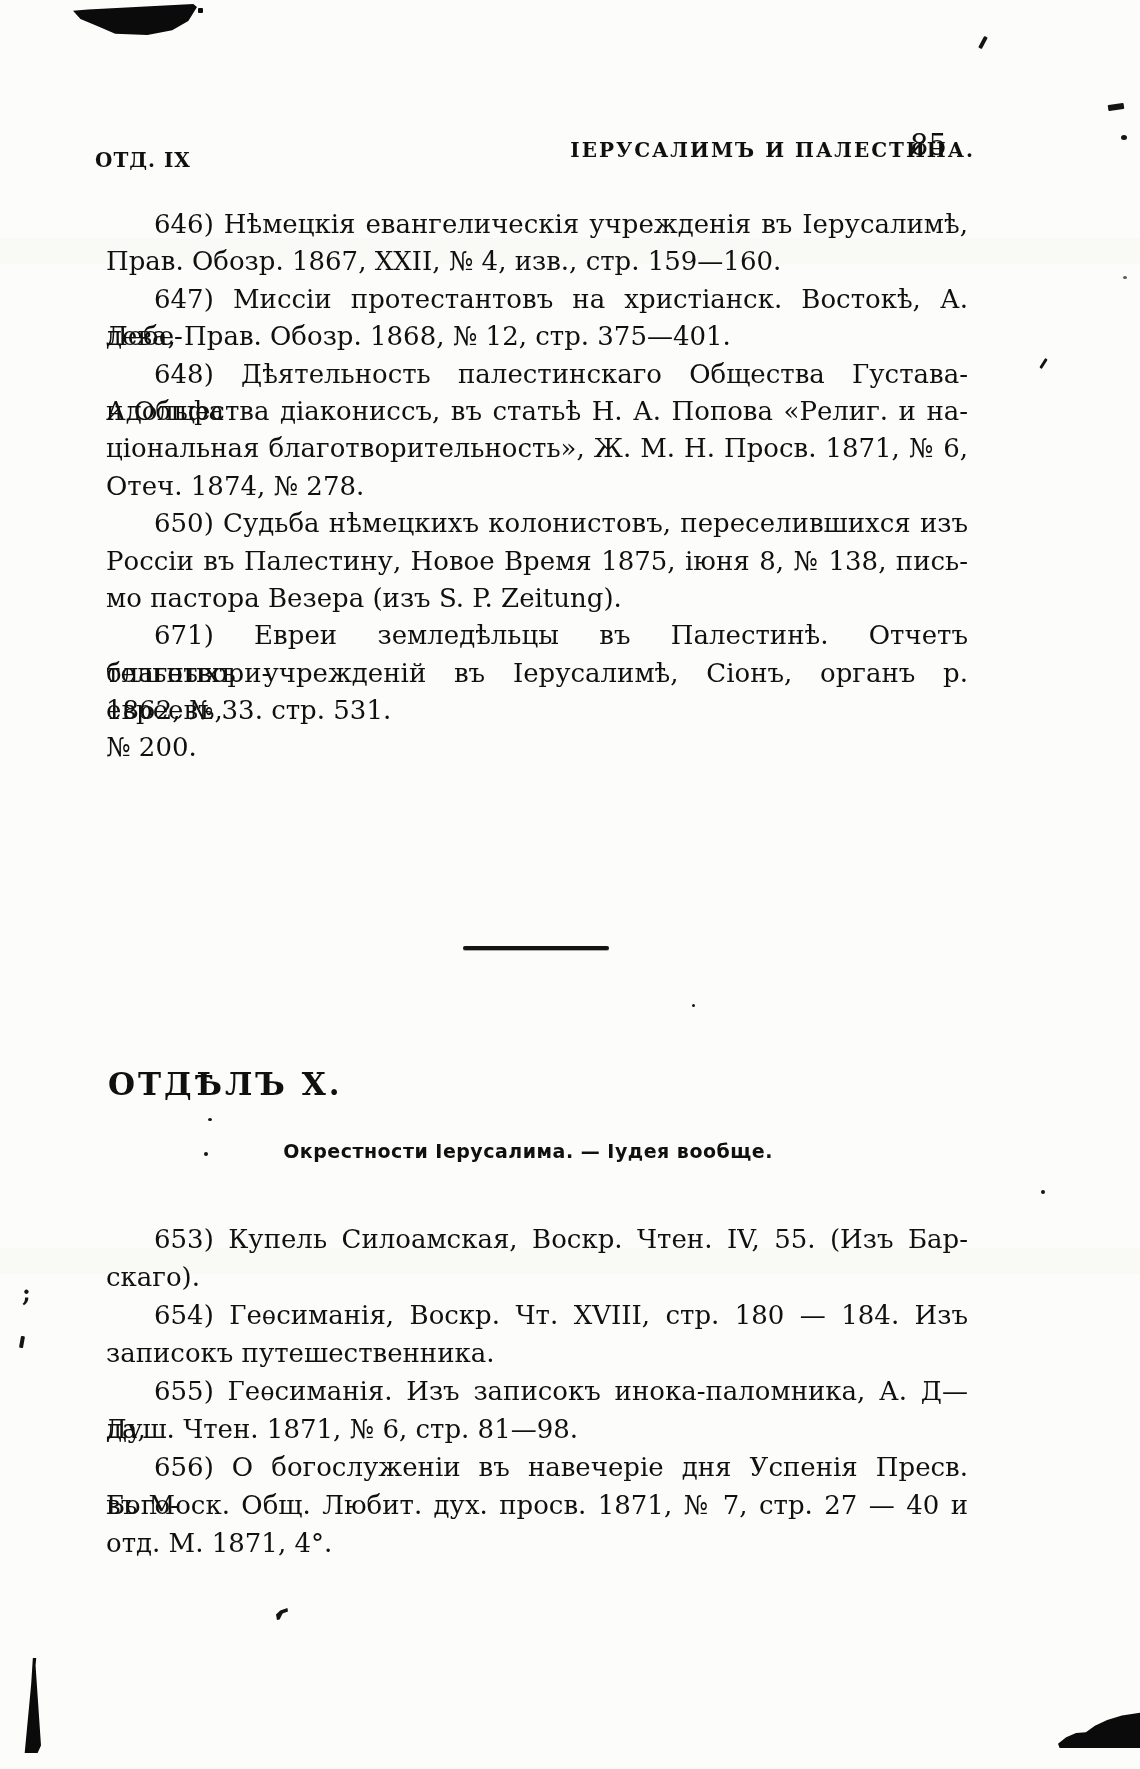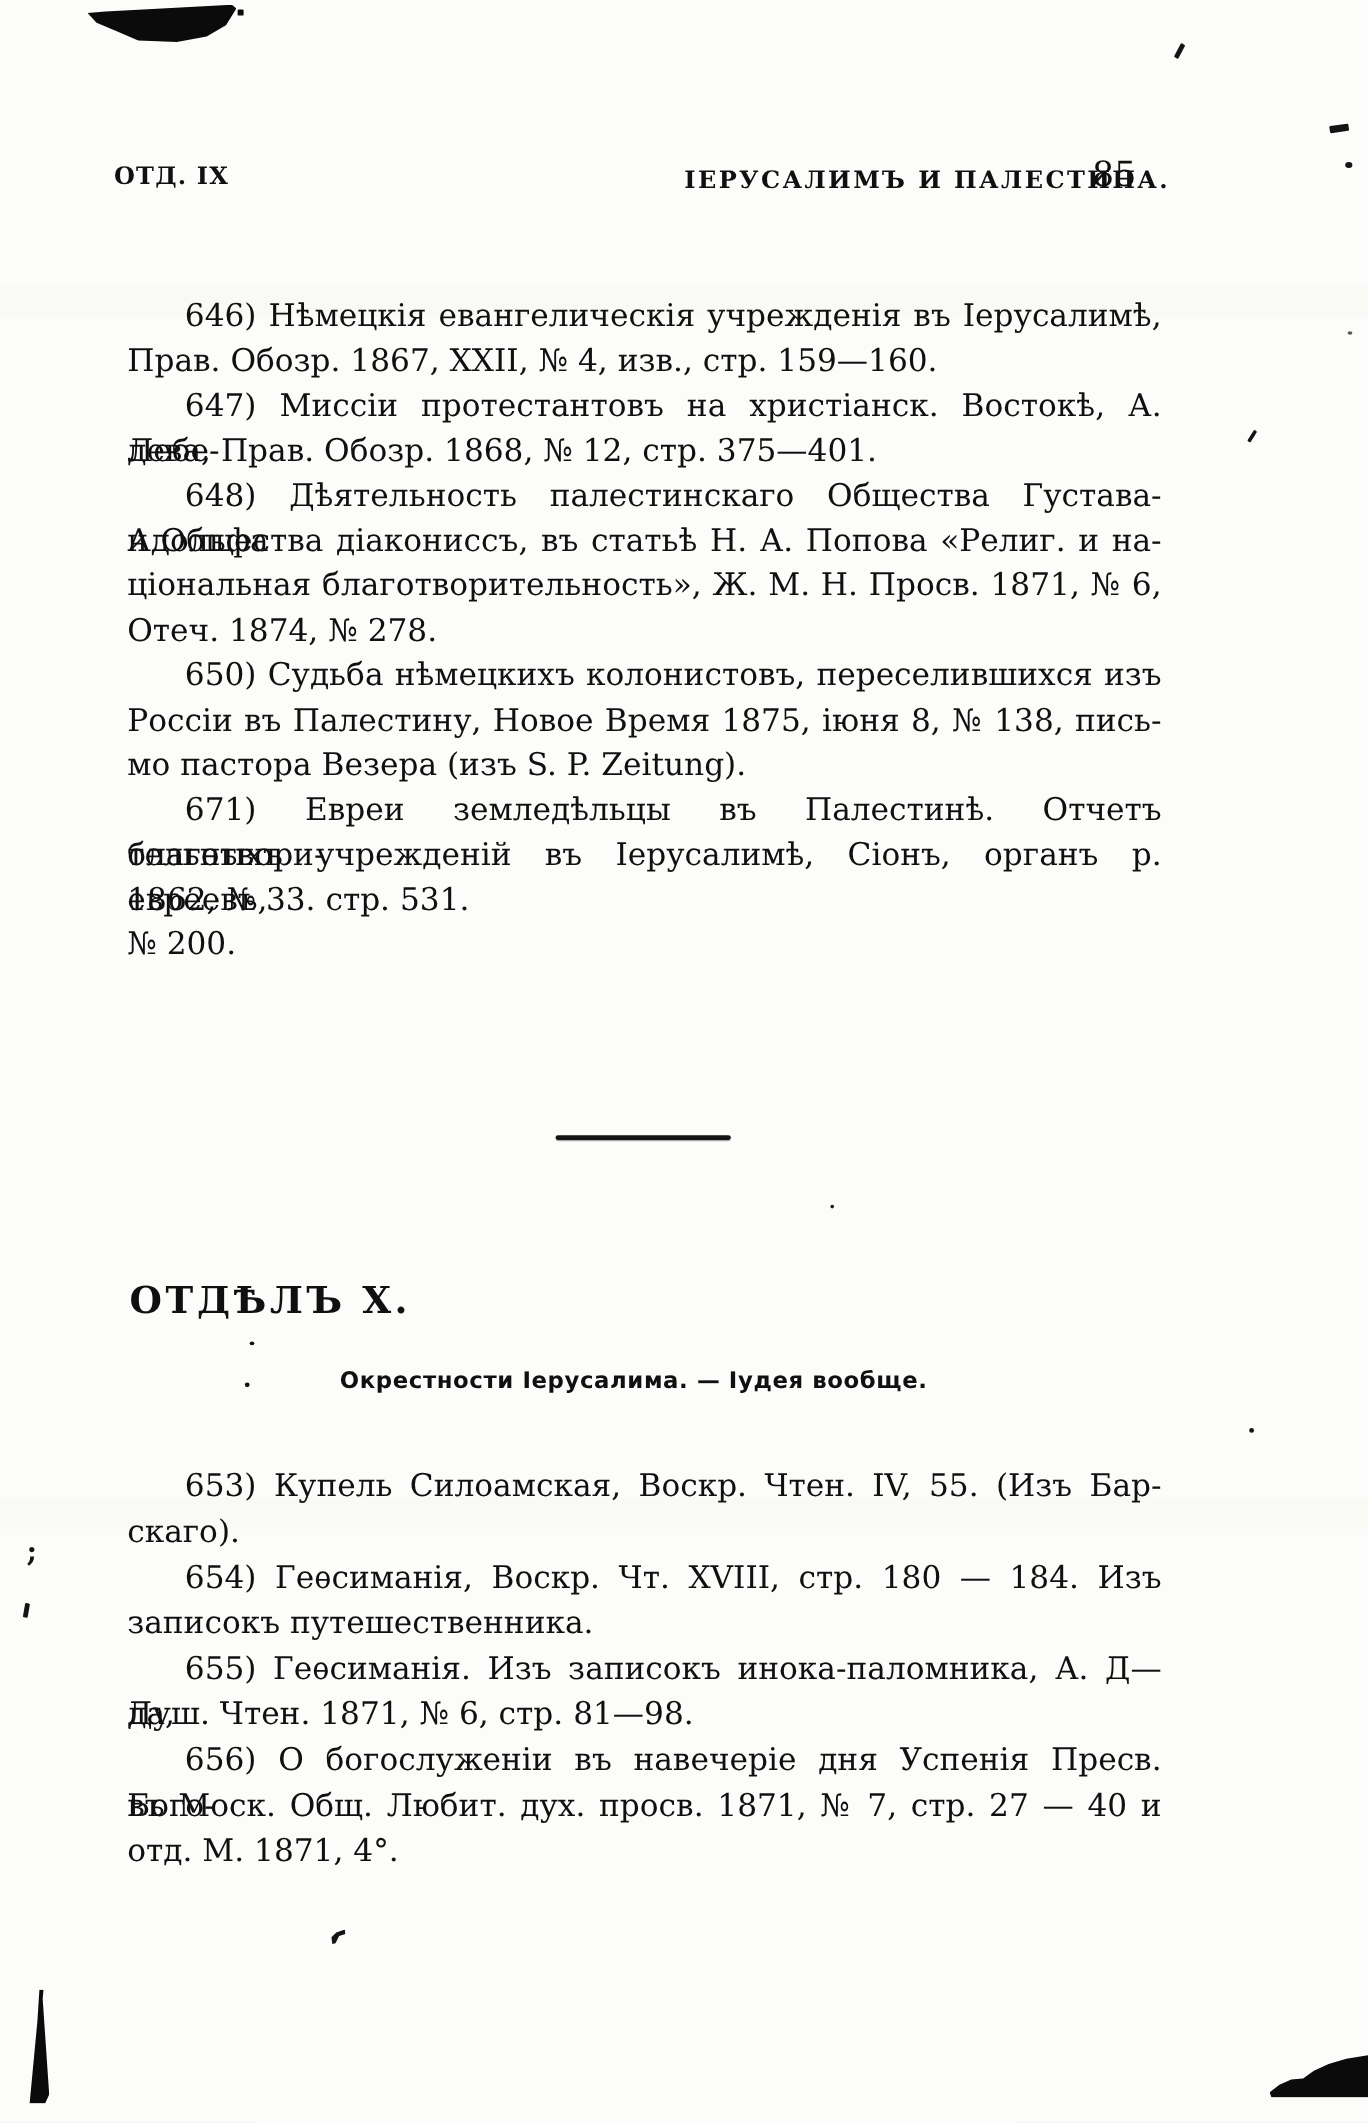--- a/index.html
+++ b/index.html
@@ -12,21 +12,21 @@
     font-family:"DejaVu Serif","Liberation Serif",serif;
     color:#101010;
   }
   
   .scan-band{position:absolute;left:0;width:100%;height:26px;background:#f5f5f2;opacity:.55;}
   
   .pagehead{
     position:absolute;left:95px;top:128px;width:852px;height:40px;
   }
   .pagehead .left{
-    position:absolute;left:0;top:6px;
+    position:absolute;left:0;top:20px;
     font-size:20px;font-weight:bold;letter-spacing:1px;
   }
   .pagehead .center{
     position:absolute;left:0;right:0;top:10px;text-align:right;
     font-size:20px;font-weight:bold;letter-spacing:2px;
     transform:translateX(28px);
   }
   .pagehead .right{
     position:absolute;right:0;top:0;
     font-size:29px;font-weight:normal;
@@ -35,21 +35,21 @@
   .bib{
     position:absolute;left:106px;width:862px;
     font-size:26px;
   }
   .bib .line{
     height:37.4px;line-height:37.4px;white-space:nowrap;
     text-align:justify;text-align-last:left;
   }
   .bib .line.full{text-align-last:justify;white-space:normal;}
   .bib .line.indent{text-indent:48px;}
-  #section-ix-lines{top:206px;margin-top:40px;}
+  #section-ix-lines{top:206px;}
   #section-x-lines{top:1220px;}
   #section-x-lines .line{height:38px;line-height:38px;}
   
   .divider{
     position:absolute;left:463px;top:946px;width:146px;height:4px;
     background:#141414;border-radius:2px;
     box-shadow:0 1px 0 rgba(20,20,20,.35);
   }
   
   .section-heading{

